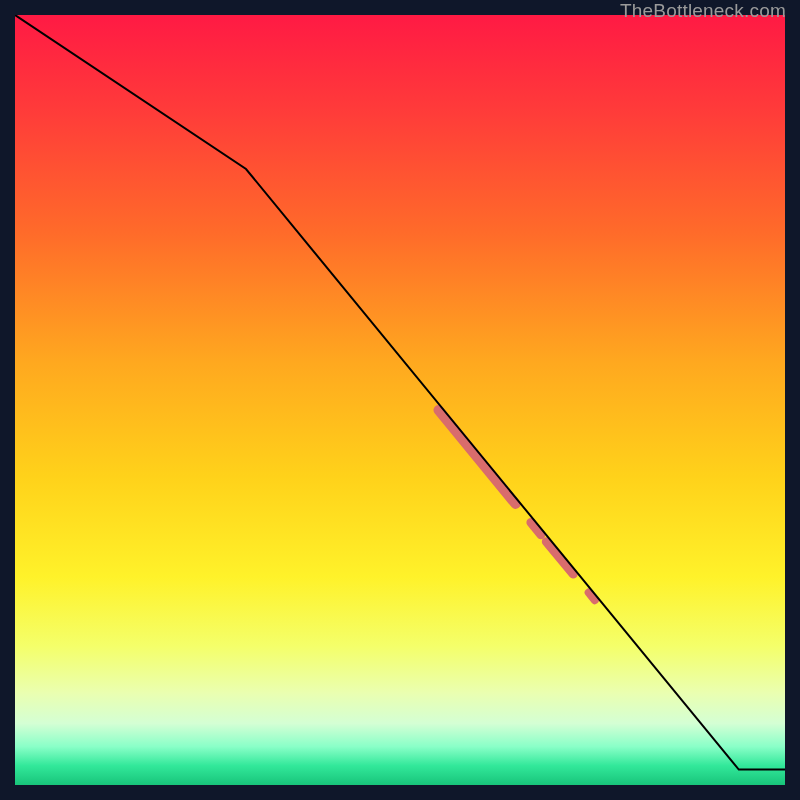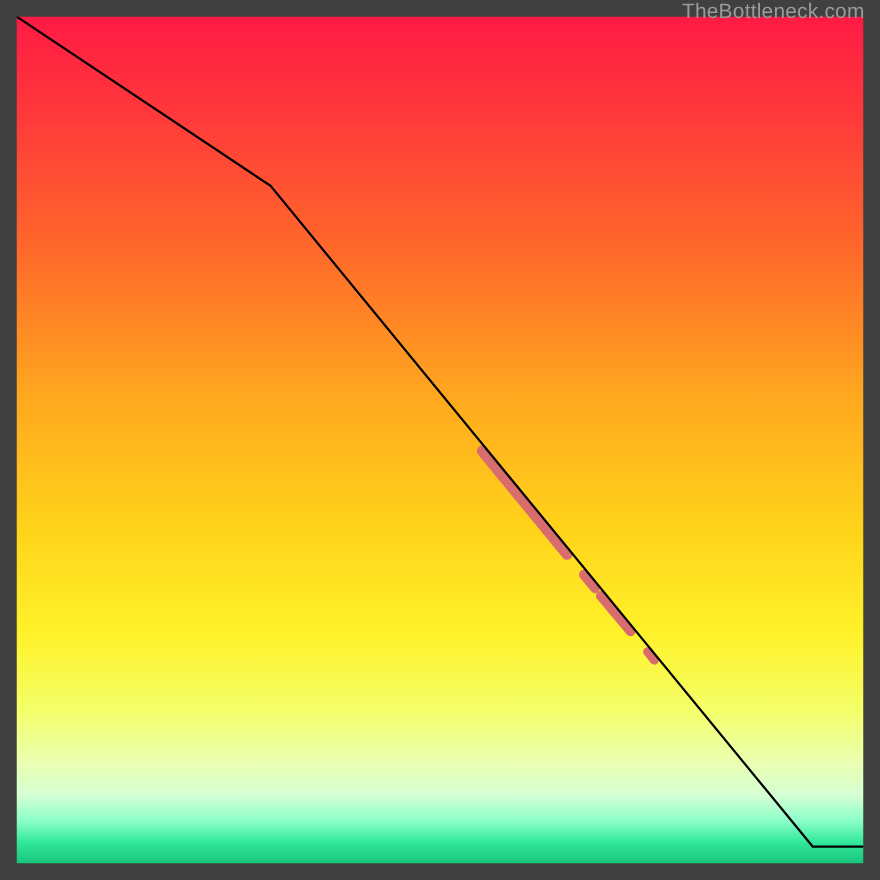--- a/index.html
+++ b/index.html
@@ -7,21 +7,21 @@
     padding: 0;
     width: 800px;
     height: 800px;
     background: #000;
     overflow: hidden;
   }
   .frame {
     position: relative;
     width: 800px;
     height: 800px;
-    background: #404040;
+    background: #0f172a;
   }
   .plot {
     position: absolute;
     left: 15px;
     top: 15px;
     width: 770px;
     height: 770px;
   }
   .watermark {
     position: absolute;

